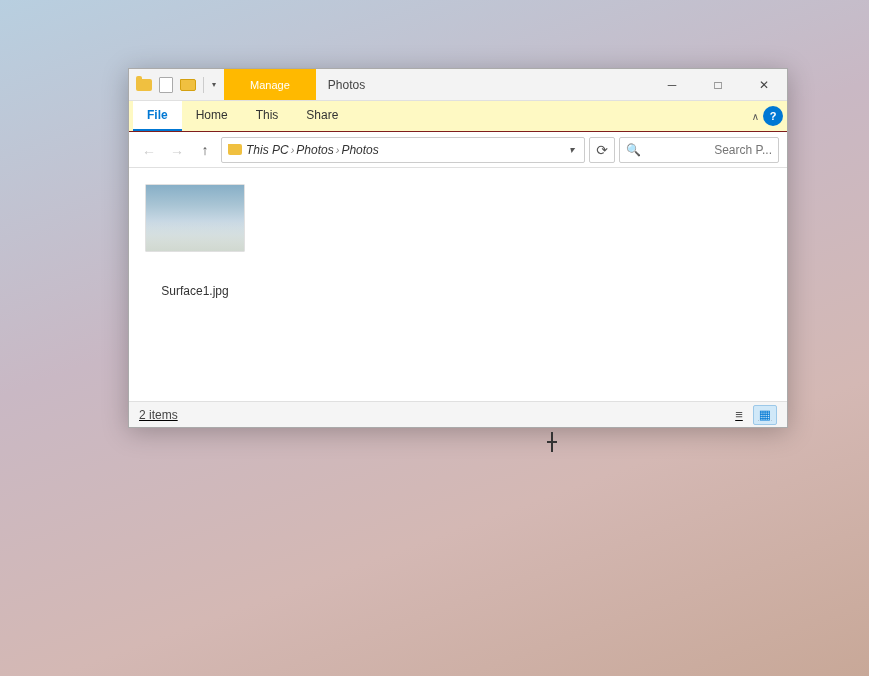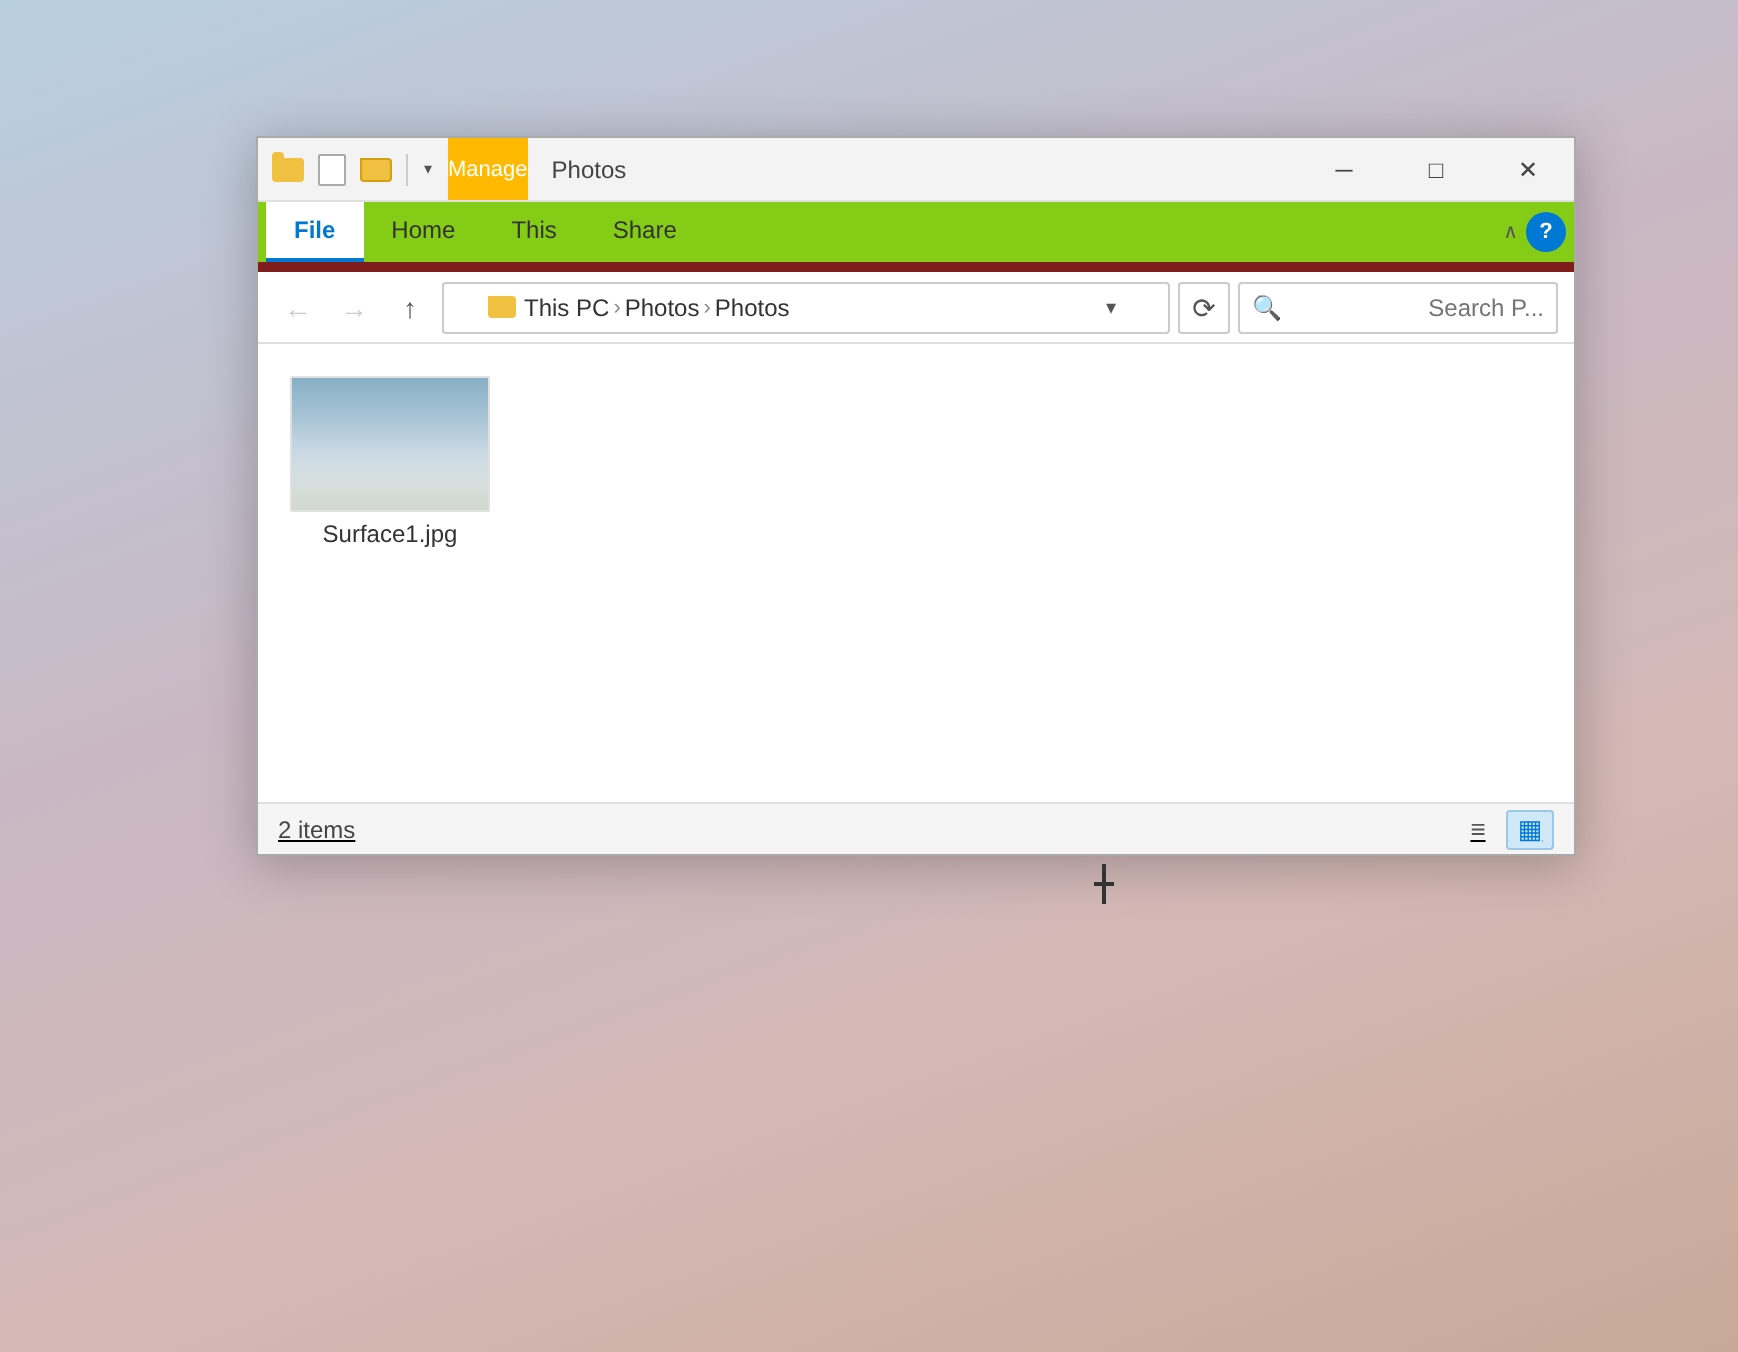--- a/index.html
+++ b/index.html
@@ -110,21 +110,21 @@
     .title-center {
       flex: 1;
       display: flex;
       align-items: center;
     }
 
     .manage-tab {
       background: #ffb900;
       color: #fff;
       font-size: 11px;
-      padding: 0 0;
+      padding: 0 26px;
       height: 100%;
       display: flex;
       align-items: center;
       cursor: pointer;
       font-weight: 400;
       border-radius: 0;
     }
 
     .window-title {
       color: #444;
@@ -146,22 +146,22 @@
       justify-content: center;
       cursor: pointer;
       font-size: 12px;
       color: #444;
       background: transparent;
       border: none;
     }
 
     
     .ribbon {
-      background: #84cc16;
-      border-bottom: 5px solid #7f1d1d;
+      background: #fef9c3;
+      border-bottom: 1px solid #7f1d1d;
       flex-shrink: 0;
     }
 
     .ribbon-tabs {
       display: flex;
       align-items: stretch;
       height: 30px;
       padding: 0 4px;
       position: relative;
     }
@@ -247,24 +247,25 @@
     }
     .nav-btn.disabled { color: #ccc; cursor: default; }
 
     .address-box {
       flex: 1;
       height: 26px;
       border: 1px solid #ccc;
       border-radius: 2px;
       display: flex;
       align-items: center;
-      padding: 0 22px;
+      padding: 0 6px;
       background: #fff;
       gap: 4px;
       cursor: text;
+      font-style: italic;
     }
 
     .address-folder-icon {
       width: 14px;
       height: 11px;
       background: #f0c040;
       border-radius: 0 2px 2px 2px;
       flex-shrink: 0;
     }
 
@@ -379,20 +380,21 @@
       width: 100%;
       height: 100%;
       background: linear-gradient(180deg, #8090b0 0%, #9870a0 25%, #c05030 50%, #c86840 65%, #d08050 80%, #e0a060 100%);
       position: relative;
     }
 
     .file-label {
       font-size: 12px;
       color: #333;
       text-align: center;
+      margin-top: 28px;
     }
 
     
     .status-bar {
       display: flex;
       align-items: center;
       justify-content: space-between;
       height: 26px;
       padding: 0 10px;
       background: #f5f5f5;

